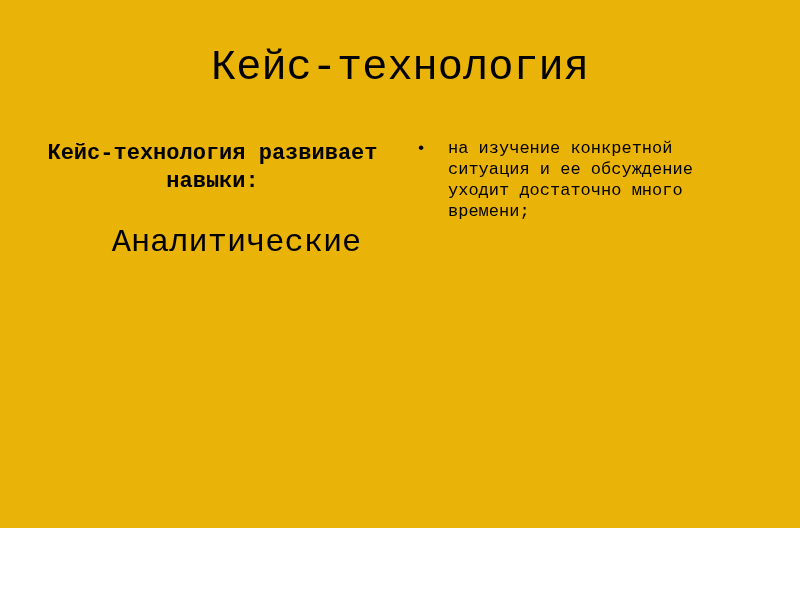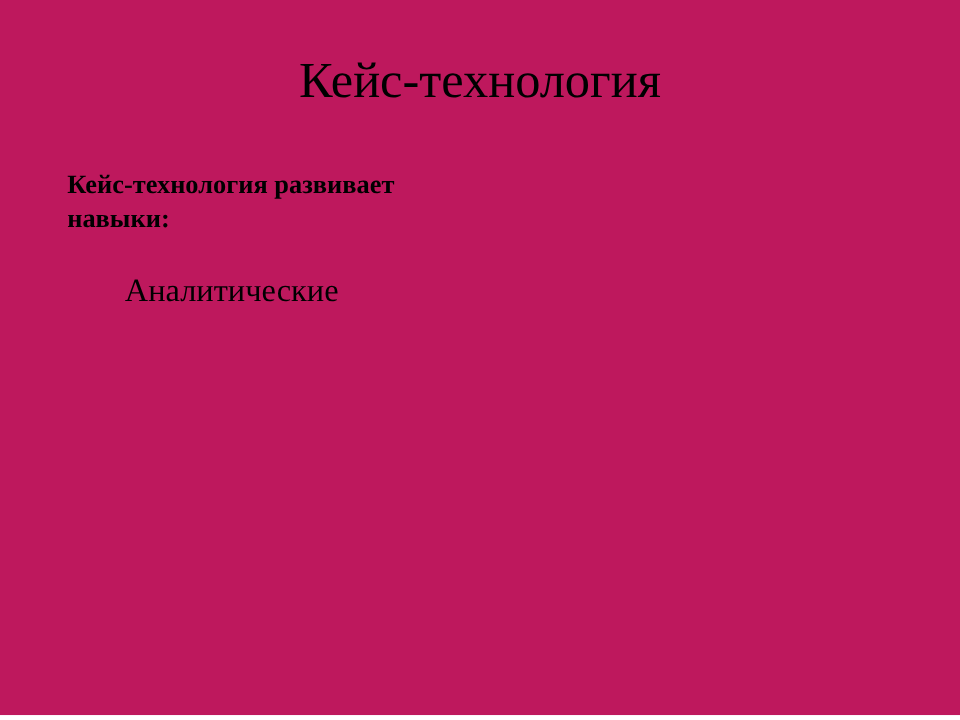--- a/index.html
+++ b/index.html
@@ -3,58 +3,59 @@
 <meta charset="utf-8">
 <style>
   html, body {
     margin: 0;
     padding: 0;
     background: #ffffff;
   }
   .slide {
     position: relative;
     width: 800px;
-    height: 596px;
-    background: #be185d;
+    height: 528px;
+    background: #eab308;
     overflow: hidden;
-    font-family: Liberation Serif, serif;
+    font-family: Liberation Mono, monospace;
     color: #000000;
   }
   .slide-title {
     position: absolute;
     top: 44px;
     left: 0;
     width: 800px;
     text-align: center;
     font-size: 42px;
     font-weight: 400;
     letter-spacing: 0px;
     margin: 0;
     color: #000000;
   }
   .left-col {
     position: absolute;
-    left: 56px;
+    left: 40px;
     top: 140px;
     width: 345px;
+    text-align: center;
   }
   .left-heading {
     font-size: 22px;
     font-weight: 700;
     line-height: 28px;
     margin: 0 0 26px 0;
     color: #000000;
   }
   .skills-list {
     list-style: none;
     margin: 0;
     padding: 0 0 0 48px;
   }
   .skills-list li {
-    font-size: 27px;
+    font-size: 32px;
     line-height: 41px;
     font-weight: 400;
     color: #000000;
     white-space: nowrap;
   }
   .right-col {
     position: absolute;
     left: 410px;
     top: 138px;
     width: 365px;
@@ -104,16 +105,20 @@
 
   <div class="left-col">
     <h2 class="left-heading">Кейс-технология развивает навыки:</h2>
     <ul class="skills-list">
       <li>Аналитические</li>
     </ul>
   </div>
 
   <div class="right-col">
     <ul class="bullets">
+      <li>
+        <span class="bullet-dot"></span>
+        <span class="bullet-text">на изучение конкретной ситуация и ее обсуждение уходит достаточно много времени;</span>
+      </li>
     </ul>
   </div>
 
 </div>
 
 </body></html>

